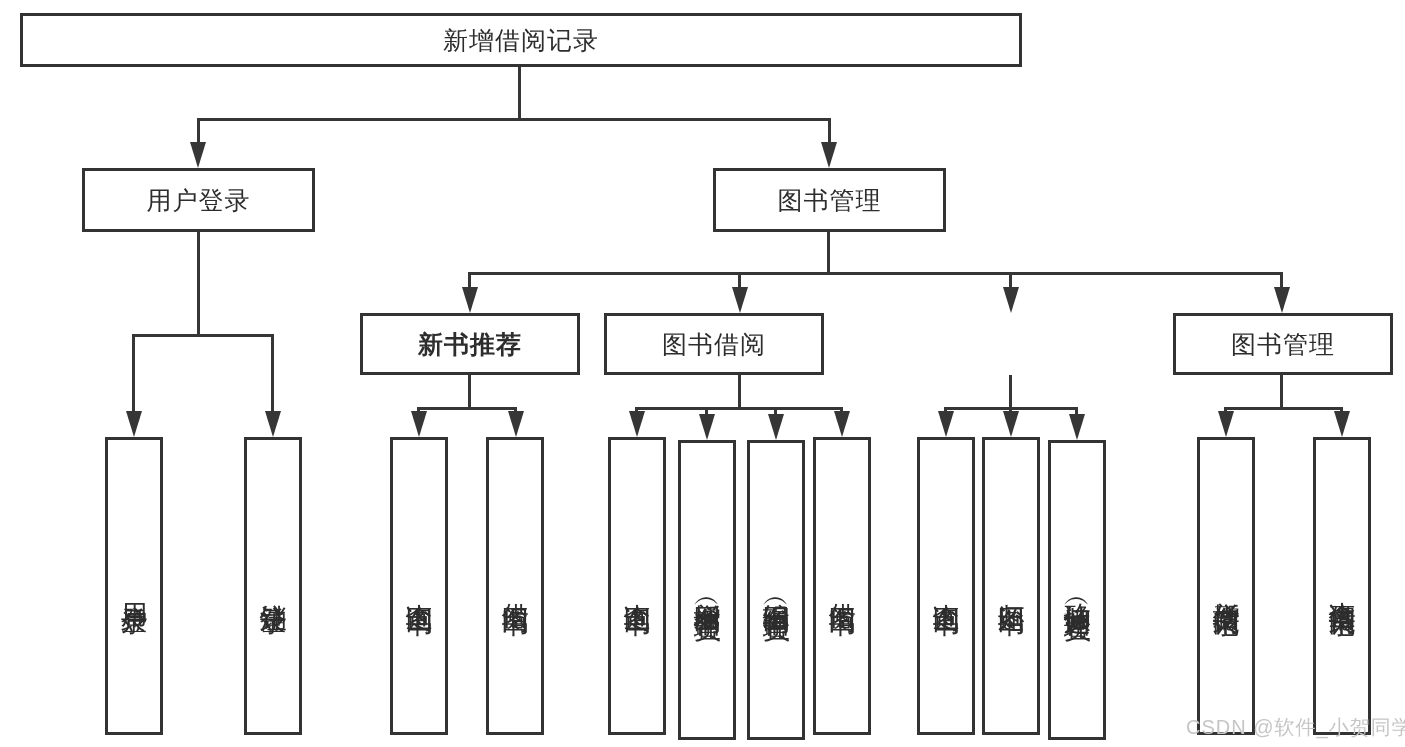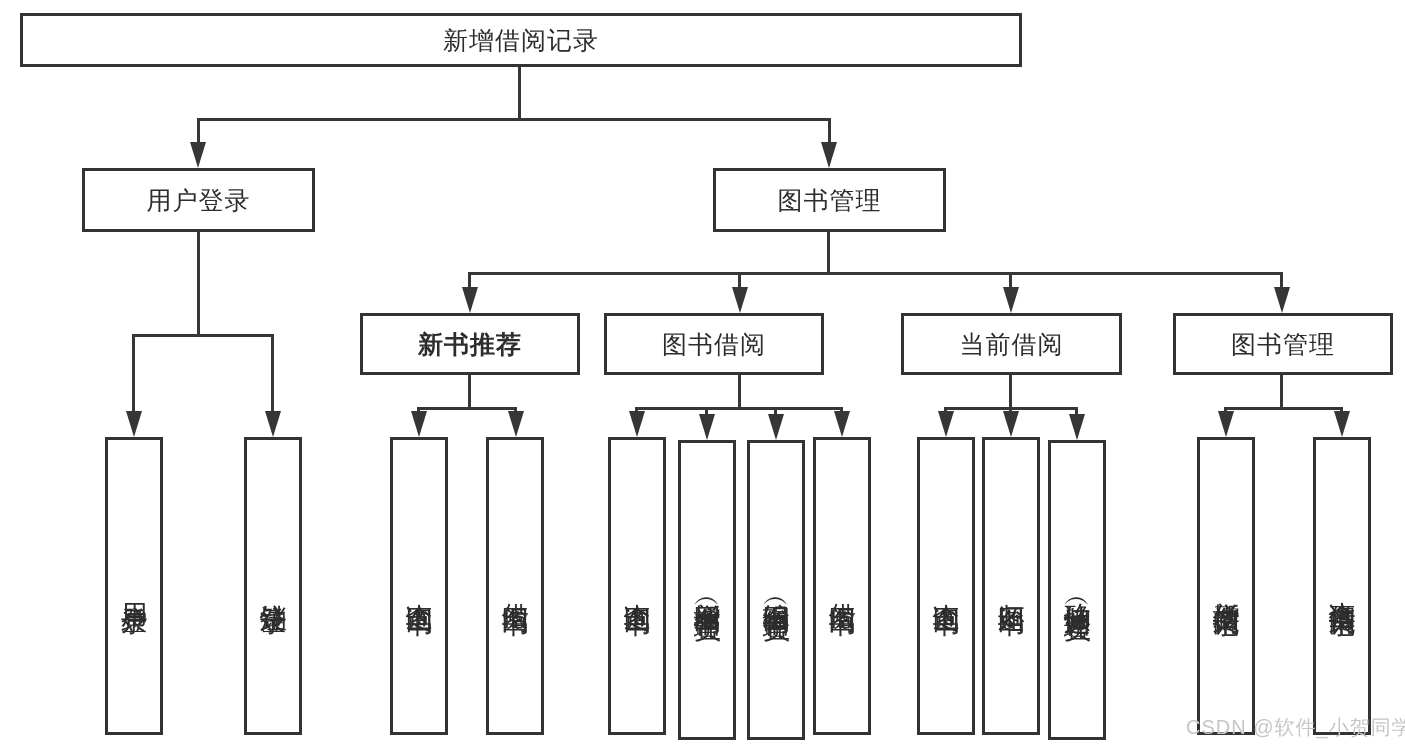--- a/index.html
+++ b/index.html
@@ -35,21 +35,20 @@
 
 <div id="canvas">
 
   <div class="box" style="left:20px;top:13px;width:1002px;height:54px;">新增借阅记录</div>
 
   <div class="box" style="left:82px;top:168px;width:233px;height:64px;">用户登录</div>
   <div class="box" style="left:713px;top:168px;width:233px;height:64px;">图书管理</div>
 
   <div class="box" style="left:360px;top:313px;width:220px;height:62px;font-weight:bold;">新书推荐</div>
   <div class="box" style="left:604px;top:313px;width:220px;height:62px;">图书借阅</div>
-  <div class="box" style="left:901px;top:313px;width:221px;height:62px;">当前借阅</div>
   <div class="box" style="left:1173px;top:313px;width:220px;height:62px;">图书管理</div>
 
   <div class="box vbox leaf" style="left:105px;">用户登录</div>
   <div class="box vbox leaf" style="left:244px;">注销登录</div>
 
   <div class="box vbox leaf" style="left:390px;">查询图书</div>
   <div class="box vbox leaf" style="left:486px;">借阅图书</div>
 
   <div class="box vbox leaf" style="left:608px;">查询图书</div>
   <div class="box vbox leaf tall" style="left:678px;">新增图书（管理员）</div>

